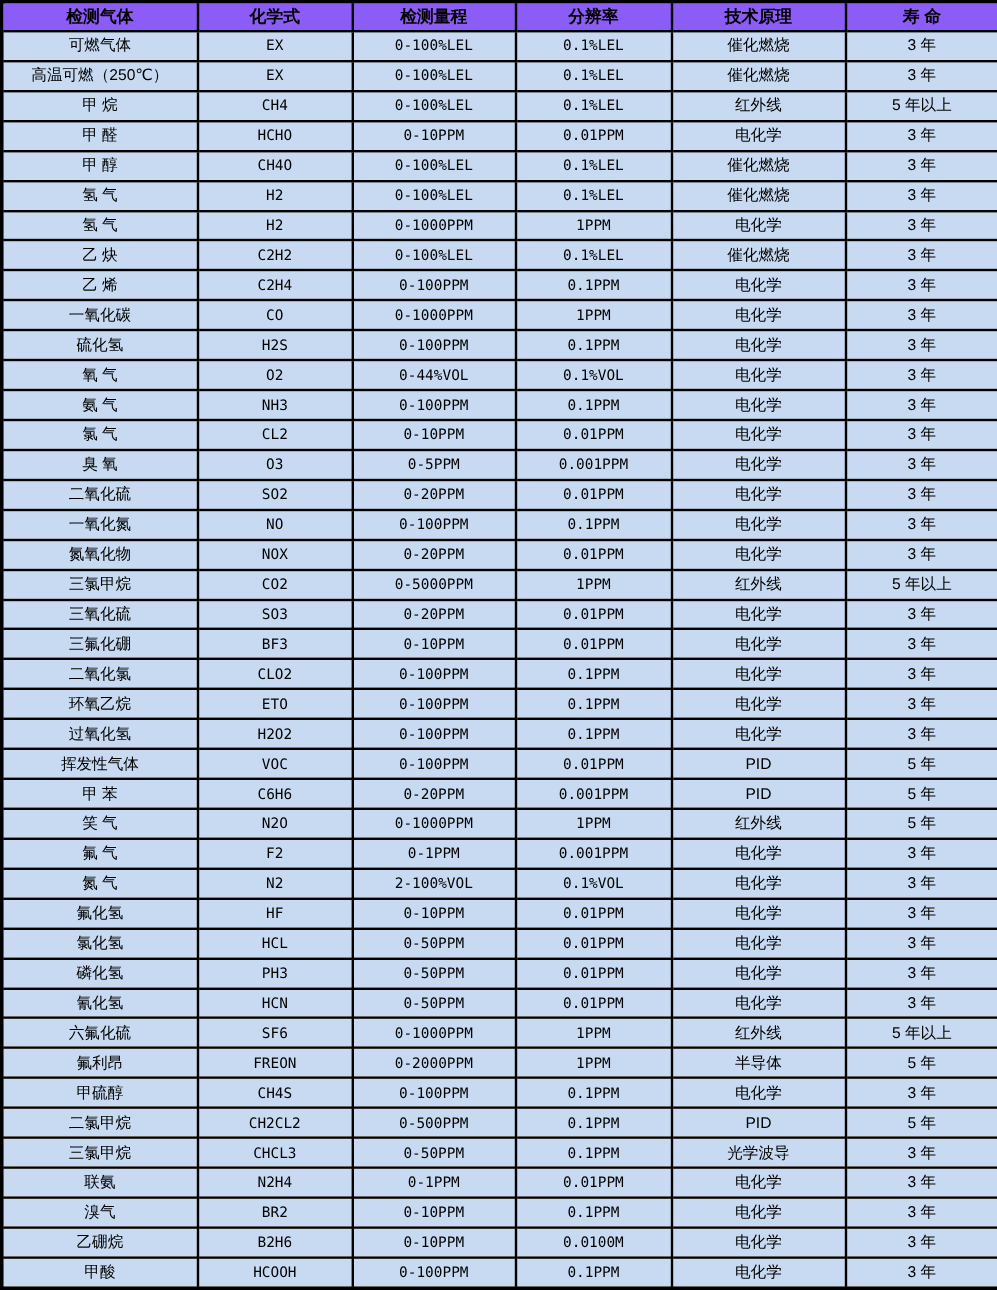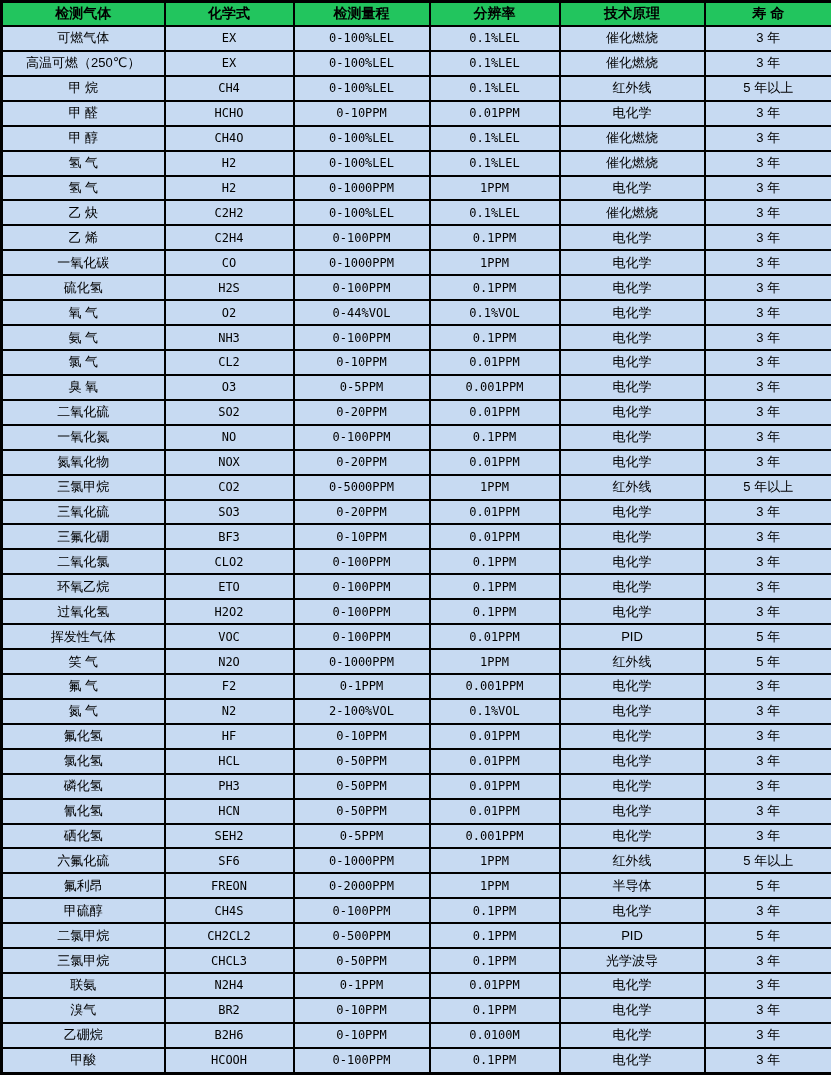--- a/index.html
+++ b/index.html
@@ -21,21 +21,21 @@
   table.gas-table td {
     border: 2px solid #000000;
     text-align: center;
     vertical-align: middle;
     padding: 0 2px;
     overflow: hidden;
     white-space: nowrap;
     color: #000000;
   }
   table.gas-table th {
-    background: #22c55e;
+    background: #8b5cf6;
     font-size: 14px;
     font-weight: bold;
     height: 22px;
   }
   table.gas-table td {
     background: #c7daf2;
     font-size: 13px;
     height: 21px;
   }
   
@@ -269,20 +269,28 @@
       </tr>
       <tr>
         <td>挥发性气体</td>
         <td>VOC</td>
         <td>0-100PPM</td>
         <td>0.01PPM</td>
         <td>PID</td>
         <td>5 年</td>
       </tr>
       <tr>
+        <td>甲 苯</td>
+        <td>C6H6</td>
+        <td>0-20PPM</td>
+        <td>0.001PPM</td>
+        <td>PID</td>
+        <td>5 年</td>
+      </tr>
+      <tr>
         <td>笑 气</td>
         <td>N2O</td>
         <td>0-1000PPM</td>
         <td>1PPM</td>
         <td>红外线</td>
         <td>5 年</td>
       </tr>
       <tr>
         <td>氟 气</td>
         <td>F2</td>
@@ -325,28 +333,20 @@
       </tr>
       <tr>
         <td>氰化氢</td>
         <td>HCN</td>
         <td>0-50PPM</td>
         <td>0.01PPM</td>
         <td>电化学</td>
         <td>3 年</td>
       </tr>
       <tr>
-        <td>硒化氢</td>
-        <td>SEH2</td>
-        <td>0-5PPM</td>
-        <td>0.001PPM</td>
-        <td>电化学</td>
-        <td>3 年</td>
-      </tr>
-      <tr>
         <td>六氟化硫</td>
         <td>SF6</td>
         <td>0-1000PPM</td>
         <td>1PPM</td>
         <td>红外线</td>
         <td>5 年以上</td>
       </tr>
       <tr>
         <td>氟利昂</td>
         <td>FREON</td>

